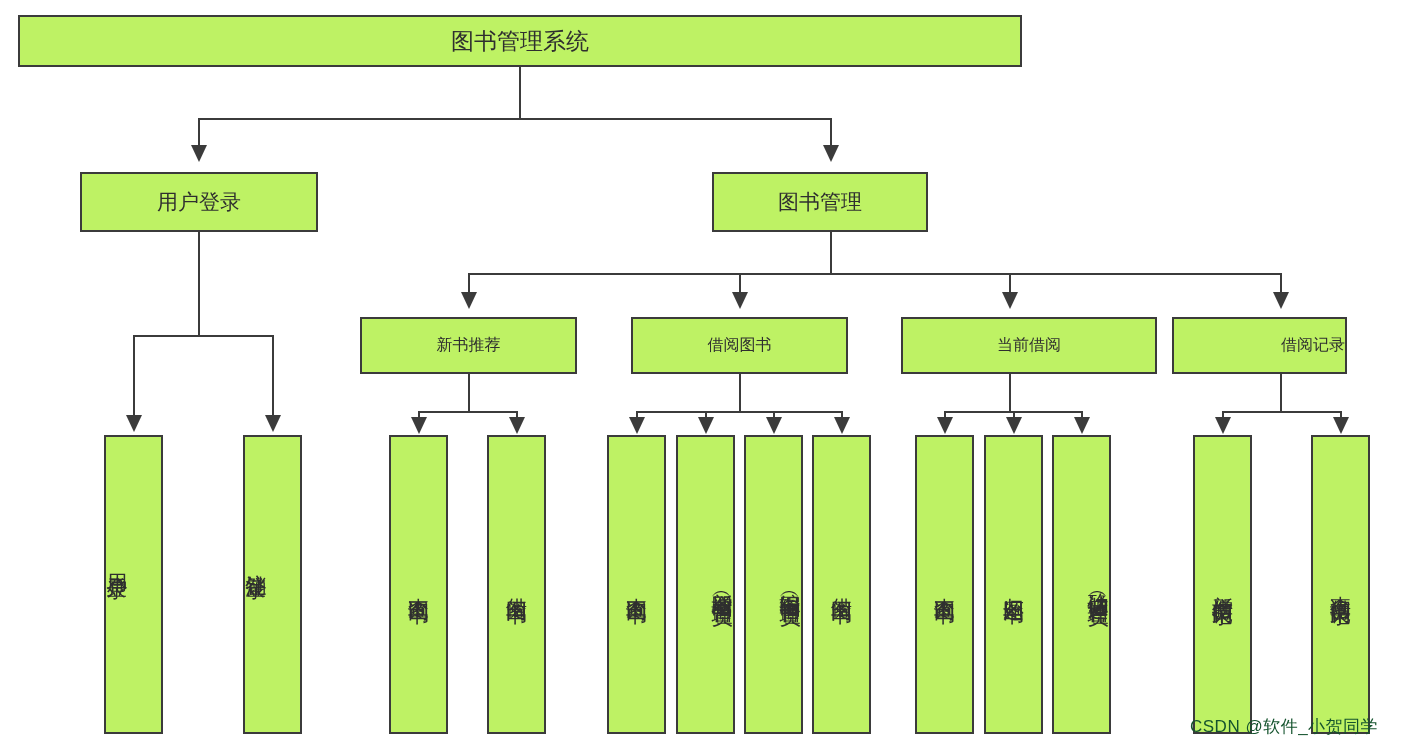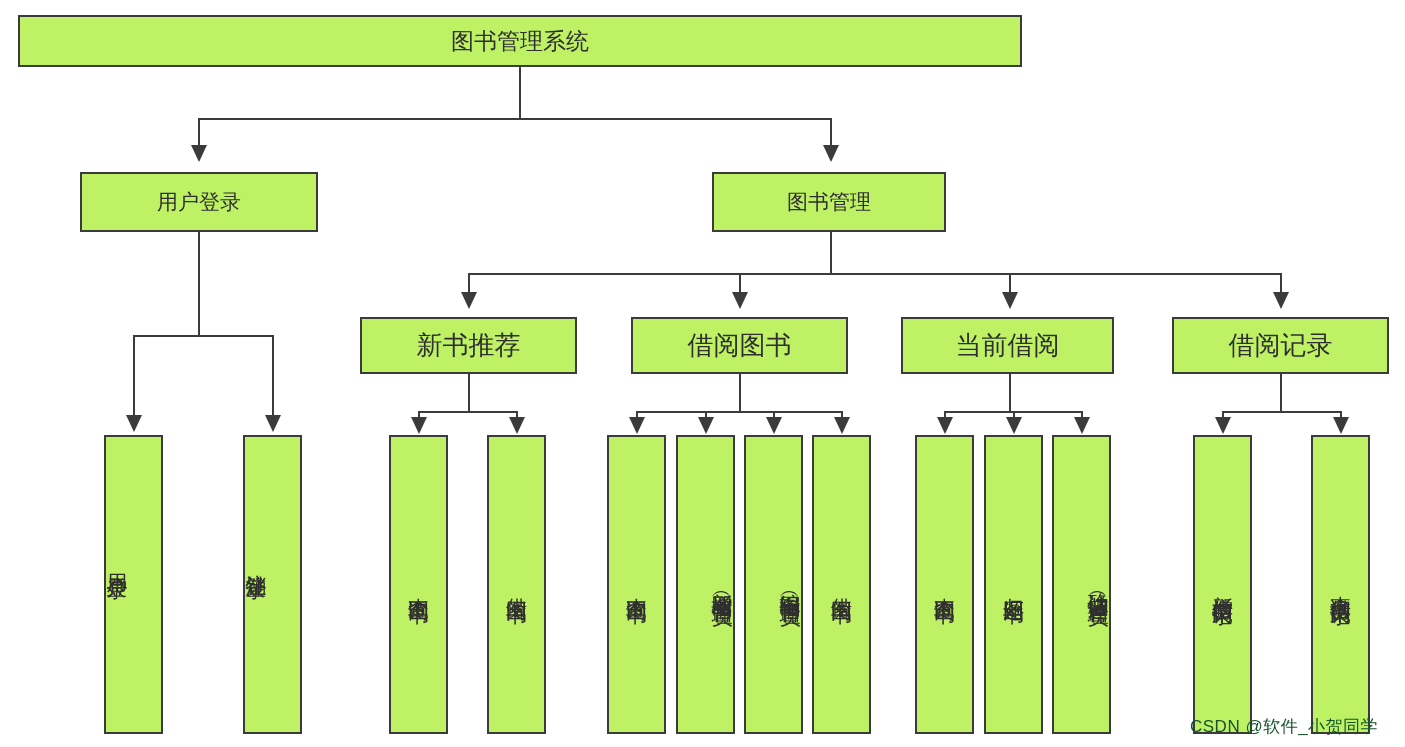--- a/index.html
+++ b/index.html
@@ -29,21 +29,21 @@
     justify-content: center;
     color: #2f2f2f;
   }
   .node.root {
     font-size: 23px;
   }
   .node.lvl2 {
     font-size: 21px;
   }
   .node.lvl3 {
-    font-size: 26px;
+    font-size: 16px;
   }
   
   .node.leaf {
     writing-mode: vertical-rl;
     text-orientation: upright;
     font-size: 21px;
     letter-spacing: 2px;
     line-height: 1.05;
     padding: 10px 0 10px 0;
     align-items: flex-start;
@@ -95,21 +95,21 @@
   <div class="vline" style="left:519px; top:67px; height:52px;"></div>
   <div class="hline" style="left:198px; top:118px; width:633px;"></div>
   <div class="vline" style="left:198px; top:118px; height:28px;"></div>
   <div class="arrow" style="left:191px; top:145px;"></div>
   <div class="vline" style="left:830px; top:118px; height:28px;"></div>
   <div class="arrow" style="left:823px; top:145px;"></div>
 
   <div class="node lvl2" style="left:80px; top:172px; width:238px; height:60px;">
     <span>用户登录</span>
   </div>
-  <div class="node lvl2" style="left:712px; top:172px; width:234px; height:60px;text-align:right;">
+  <div class="node lvl2" style="left:712px; top:172px; width:216px; height:60px;text-align:right;">
     <span>图书管理</span>
   </div>
 
   <div class="vline" style="left:198px; top:232px; height:104px;"></div>
   <div class="hline" style="left:133px; top:335px; width:140px;"></div>
   <div class="vline" style="left:133px; top:335px; height:82px;"></div>
   <div class="arrow" style="left:126px; top:415px;"></div>
   <div class="vline" style="left:272px; top:335px; height:82px;"></div>
   <div class="arrow" style="left:265px; top:415px;"></div>
 
@@ -123,24 +123,24 @@
   <div class="arrow" style="left:1002px; top:292px;"></div>
   <div class="vline" style="left:1280px; top:273px; height:20px;"></div>
   <div class="arrow" style="left:1273px; top:292px;"></div>
 
   <div class="node lvl3" style="left:360px; top:317px; width:217px; height:57px;">
     <span>新书推荐</span>
   </div>
   <div class="node lvl3" style="left:631px; top:317px; width:217px; height:57px;">
     <span>借阅图书</span>
   </div>
-  <div class="node lvl3" style="left:901px; top:317px; width:213px; height:57px;">
+  <div class="node lvl3" style="left:901px; top:317px; width:256px; height:57px;">
     <span>当前借阅</span>
   </div>
-  <div class="node lvl3" style="left:1172px; top:317px; width:217px; height:57px;">
+  <div class="node lvl3" style="left:1172px; top:317px; width:175px; height:57px;justify-content:flex-end;">
     <span>借阅记录</span>
   </div>
 
   <div class="vline" style="left:468px; top:374px; height:38px;"></div>
   <div class="hline" style="left:418px; top:411px; width:100px;"></div>
   <div class="vline" style="left:418px; top:411px; height:8px;"></div>
   <div class="arrow" style="left:411px; top:417px;"></div>
   <div class="vline" style="left:516px; top:411px; height:8px;"></div>
   <div class="arrow" style="left:509px; top:417px;"></div>
 

